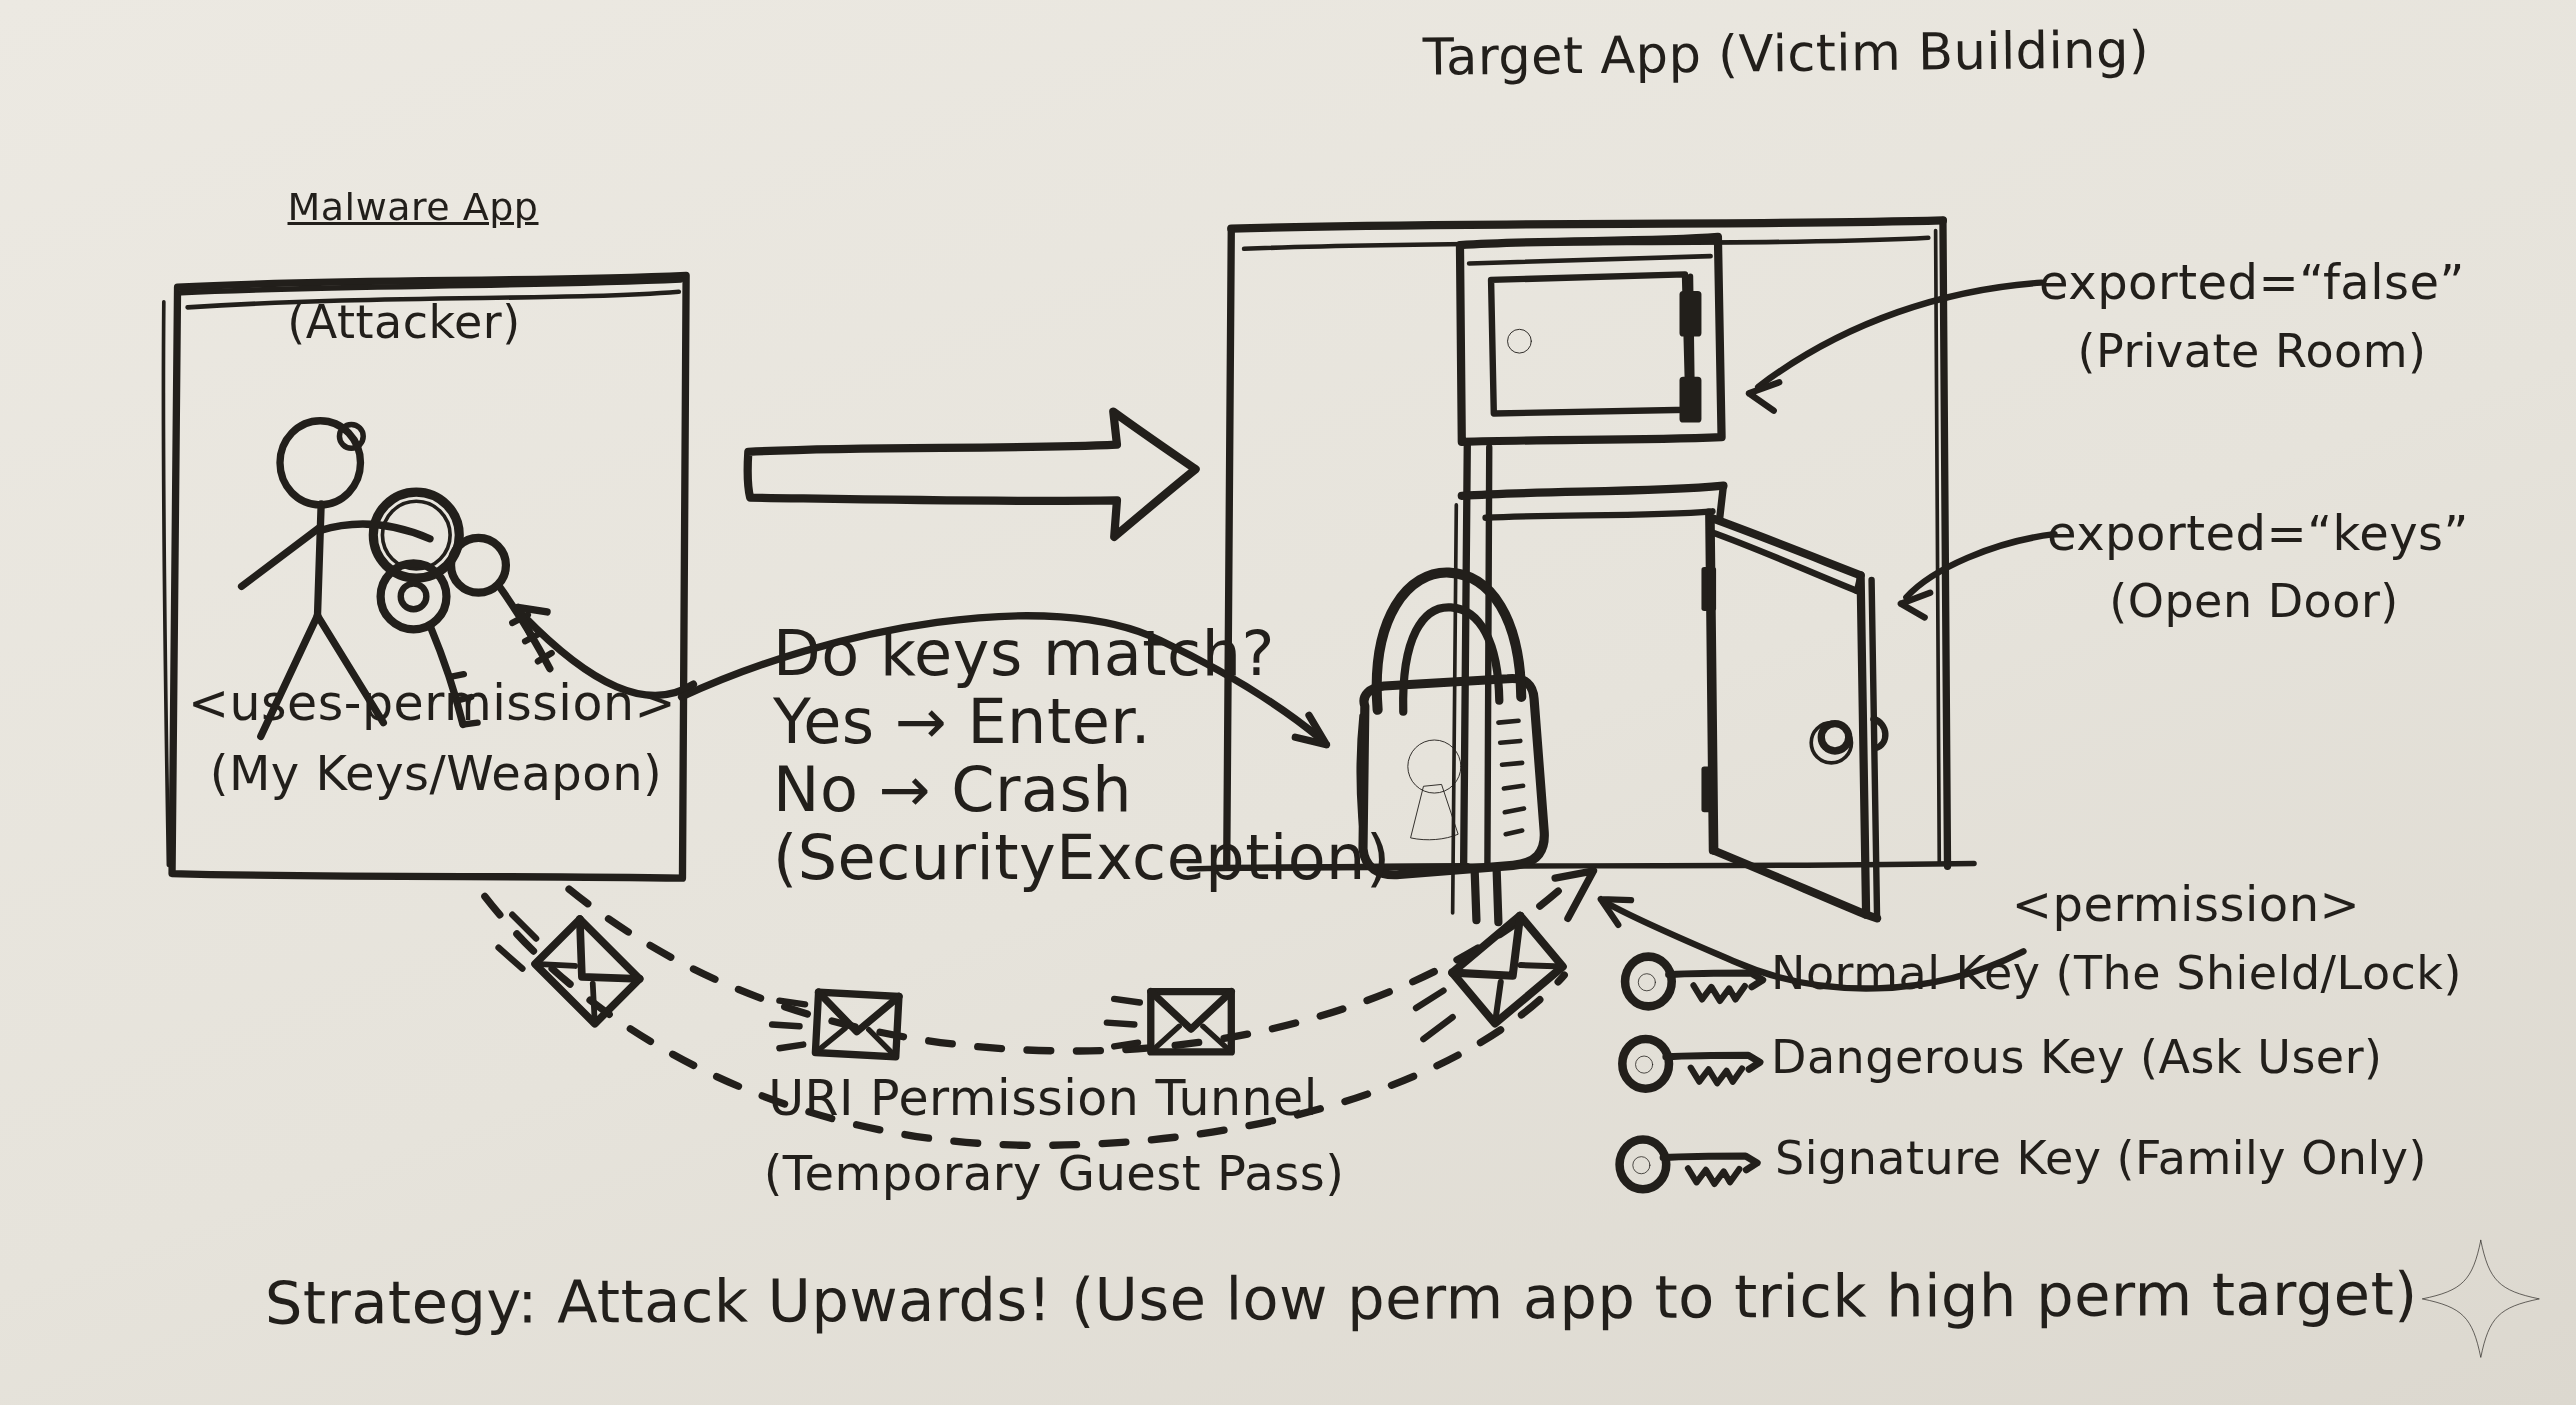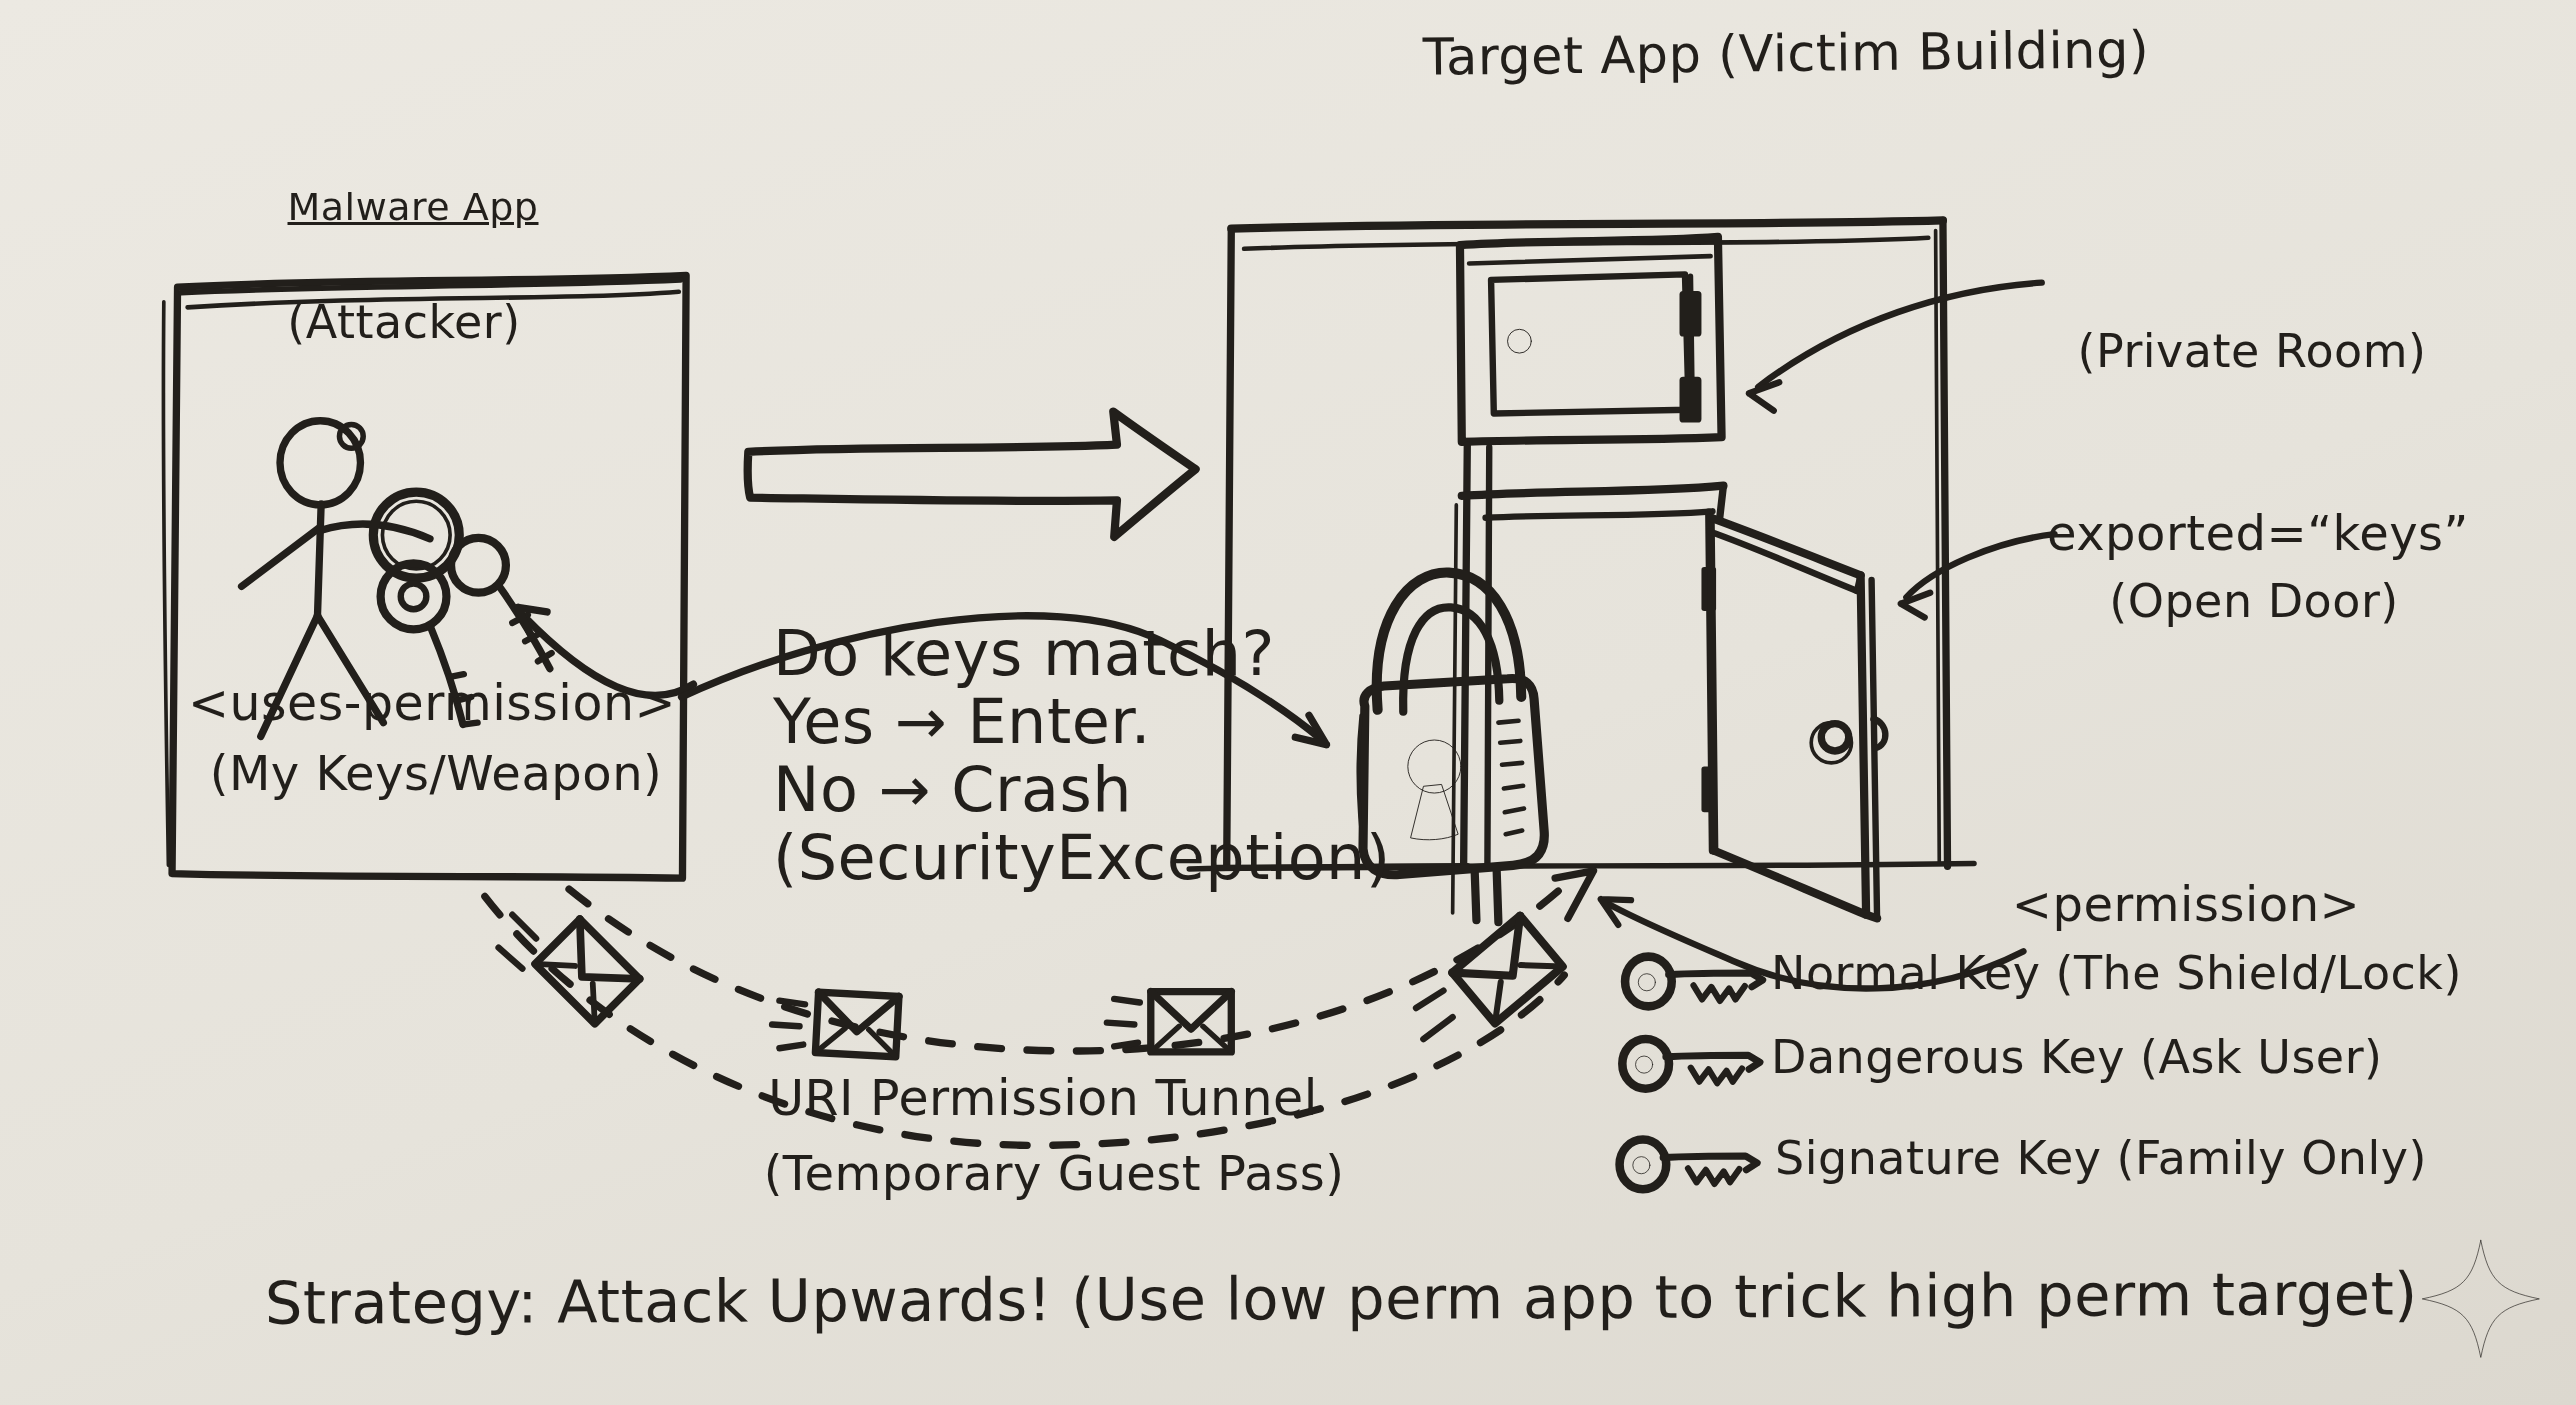--- a/index.html
+++ b/index.html
@@ -209,20 +209,21 @@
 
   <div class="label ctr f52" style="left:436px;top:745px;">(My Keys/Weapon)</div>
 
   <div class="label lines" style="left:773px;top:620px;">
     <div>Do keys match?</div>
     <div>Yes → Enter.</div>
     <div>No → Crash</div>
     <div>(SecurityException)</div>
   </div>
 
+  <div class="label ctr f52" style="left:2252px;top:254px;">exported=“false”</div>
   <div class="label ctr f50" style="left:2252px;top:324px;">(Private Room)</div>
 
   <div class="label ctr f52" style="left:2258px;top:505px;">exported=“keys”</div>
   <div class="label ctr f50" style="left:2254px;top:574px;">(Open Door)</div>
 
   <div class="label ctr f52" style="left:2186px;top:876px;">&lt;permission&gt;</div>
 
   <div class="label f50" style="left:1771px;top:946px;text-align:center;">Normal Key (The Shield/Lock)</div>
   <div class="label f50" style="left:1775px;top:1131px;">Signature Key (Family Only)</div>
   <div class="label f50" style="left:1771px;top:1030px;">Dangerous Key (Ask User)</div>

